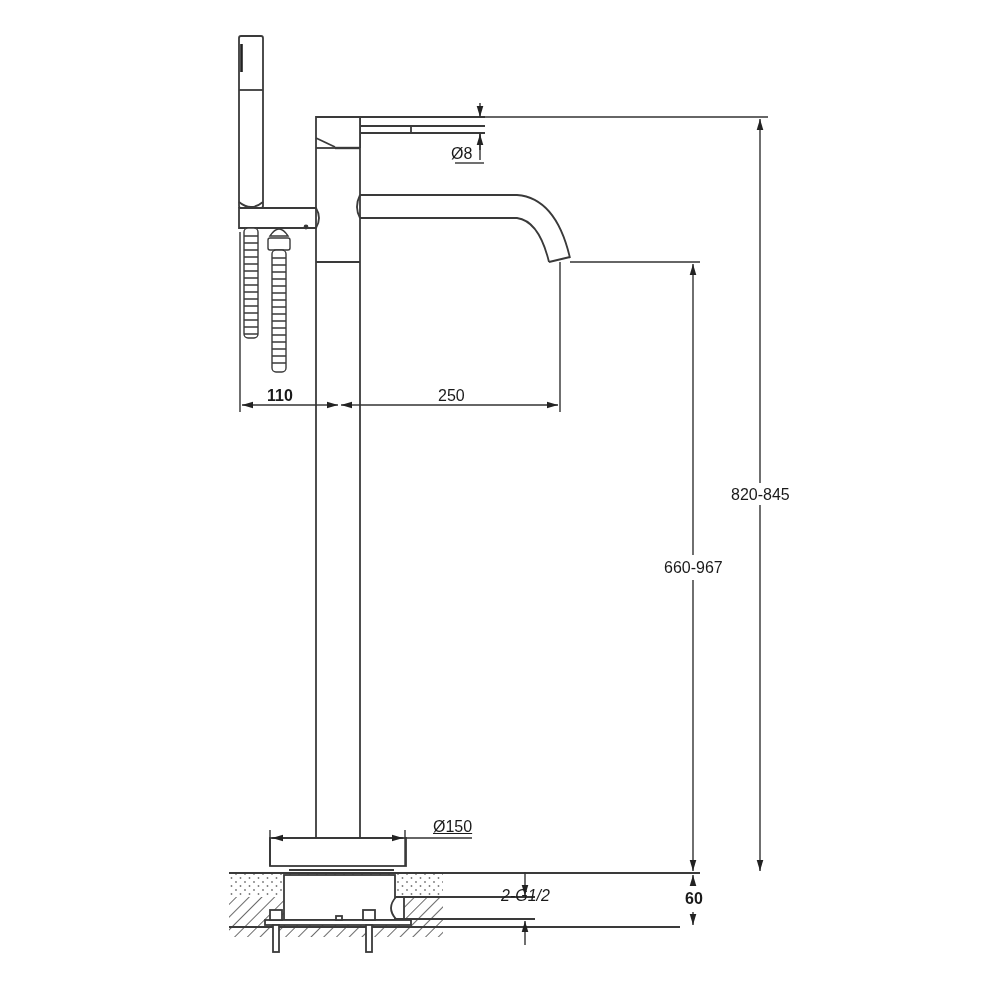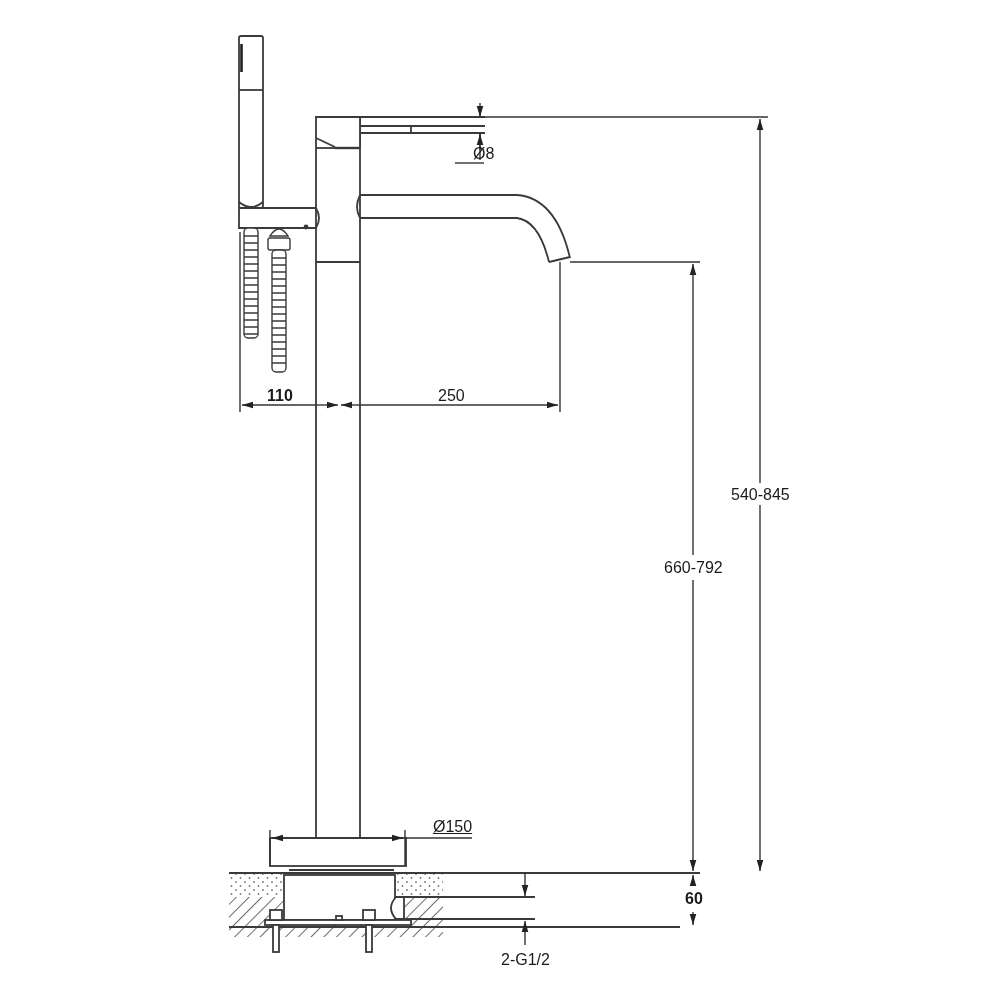--- a/index.html
+++ b/index.html
@@ -124,20 +124,20 @@
     <line x1="525" y1="872" x2="525" y2="896" marker-end="url(#arr)"></line>
     <line x1="525" y1="945" x2="525" y2="921" marker-end="url(#arr)"></line>
 
     <line x1="270" y1="830" x2="270" y2="866"></line>
     <line x1="405" y1="830" x2="405" y2="866"></line>
     <line x1="272" y1="838" x2="403" y2="838" marker-start="url(#arr)" marker-end="url(#arr)"></line>
     <line x1="405" y1="838" x2="472" y2="838"></line>
   </g>
 </svg>
 
-<div class="dim-label" style="left:472px; top:146px; background:transparent;">Ø8</div>
+<div class="dim-label" style="left:450px; top:146px; background:transparent;">Ø8</div>
 <div class="dim-label" style="left:266px; top:388px; background:transparent;font-weight:bold;">110</div>
 <div class="dim-label" style="left:437px; top:388px; background:transparent;">250</div>
-<div class="dim-label" style="left:730px; top:487px;">540-845</div>
-<div class="dim-label" style="left:663px; top:560px;">660-792</div>
+<div class="dim-label" style="left:730px; top:487px;">820-845</div>
+<div class="dim-label" style="left:663px; top:560px;">660-967</div>
 <div class="dim-label" style="left:432px; top:819px; background:transparent;text-decoration:underline;">Ø150</div>
-<div class="dim-label" style="left:500px; top:952px; background:transparent;">2-G1/2</div>
+<div class="dim-label" style="left:500px; top:888px; background:transparent;font-style:italic;">2-G1/2</div>
 <div class="dim-label" style="left:684px; top:891px;font-weight:bold;">60</div>
 
 </body></html>

